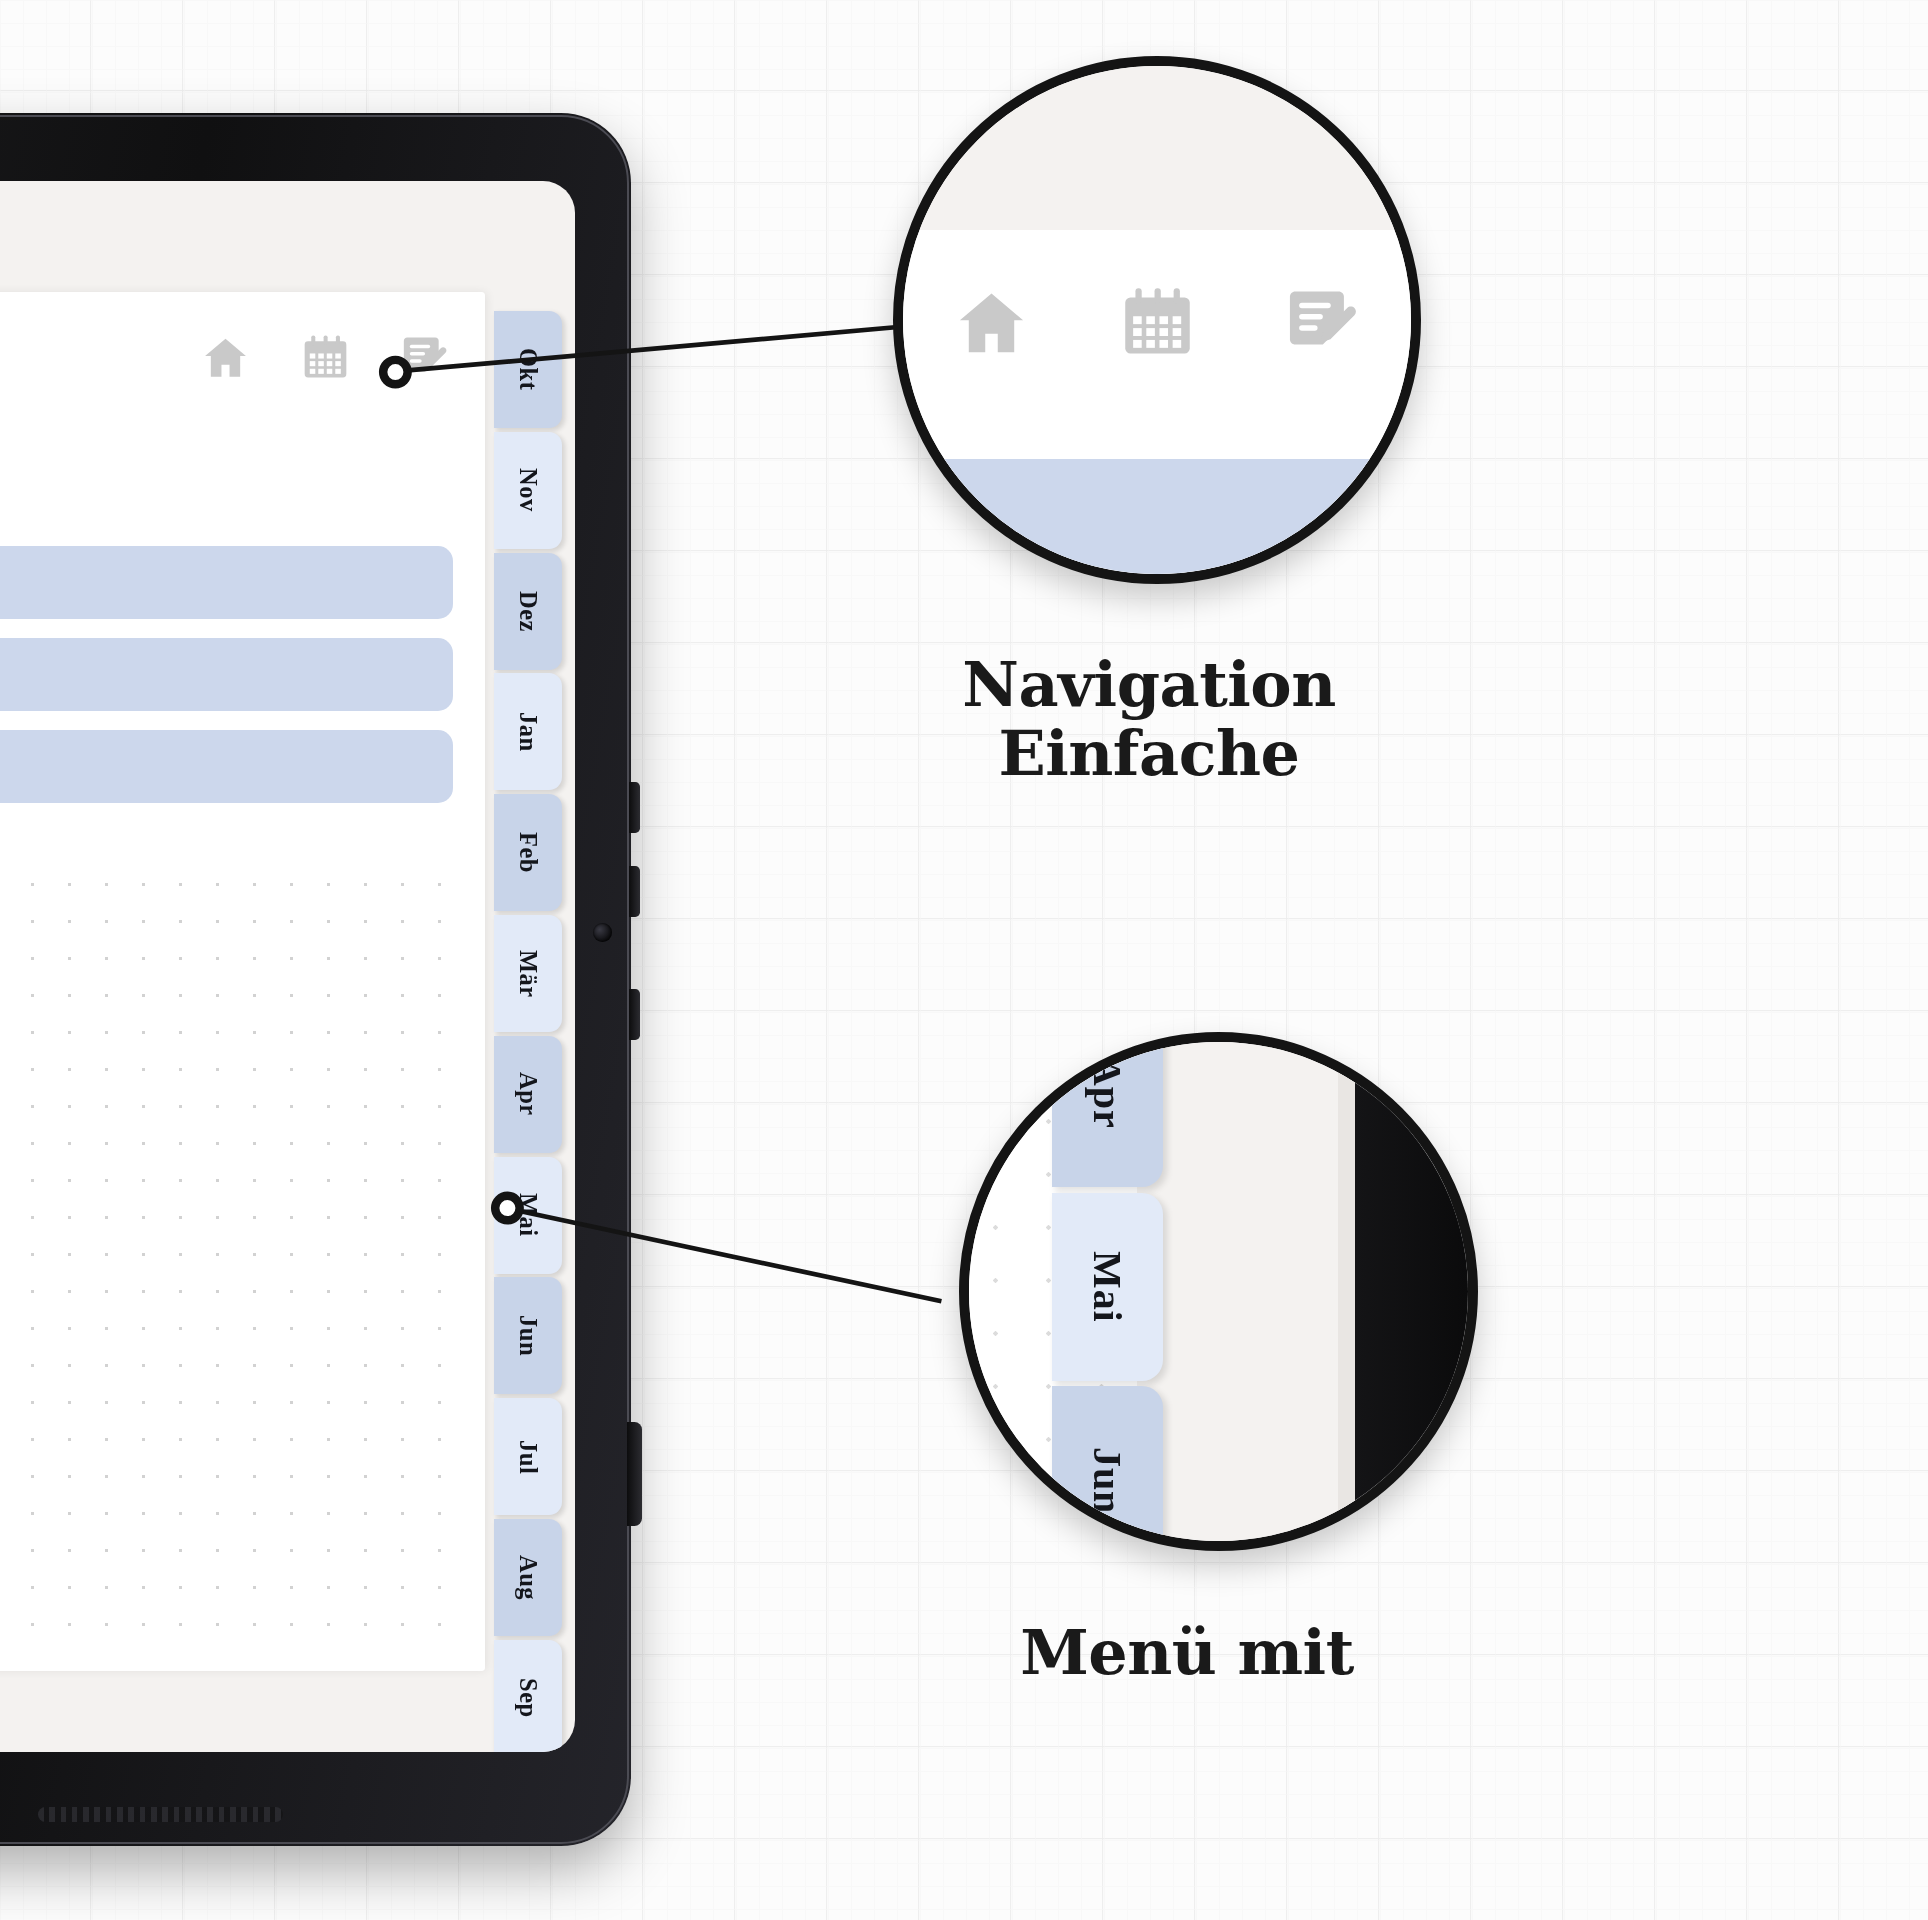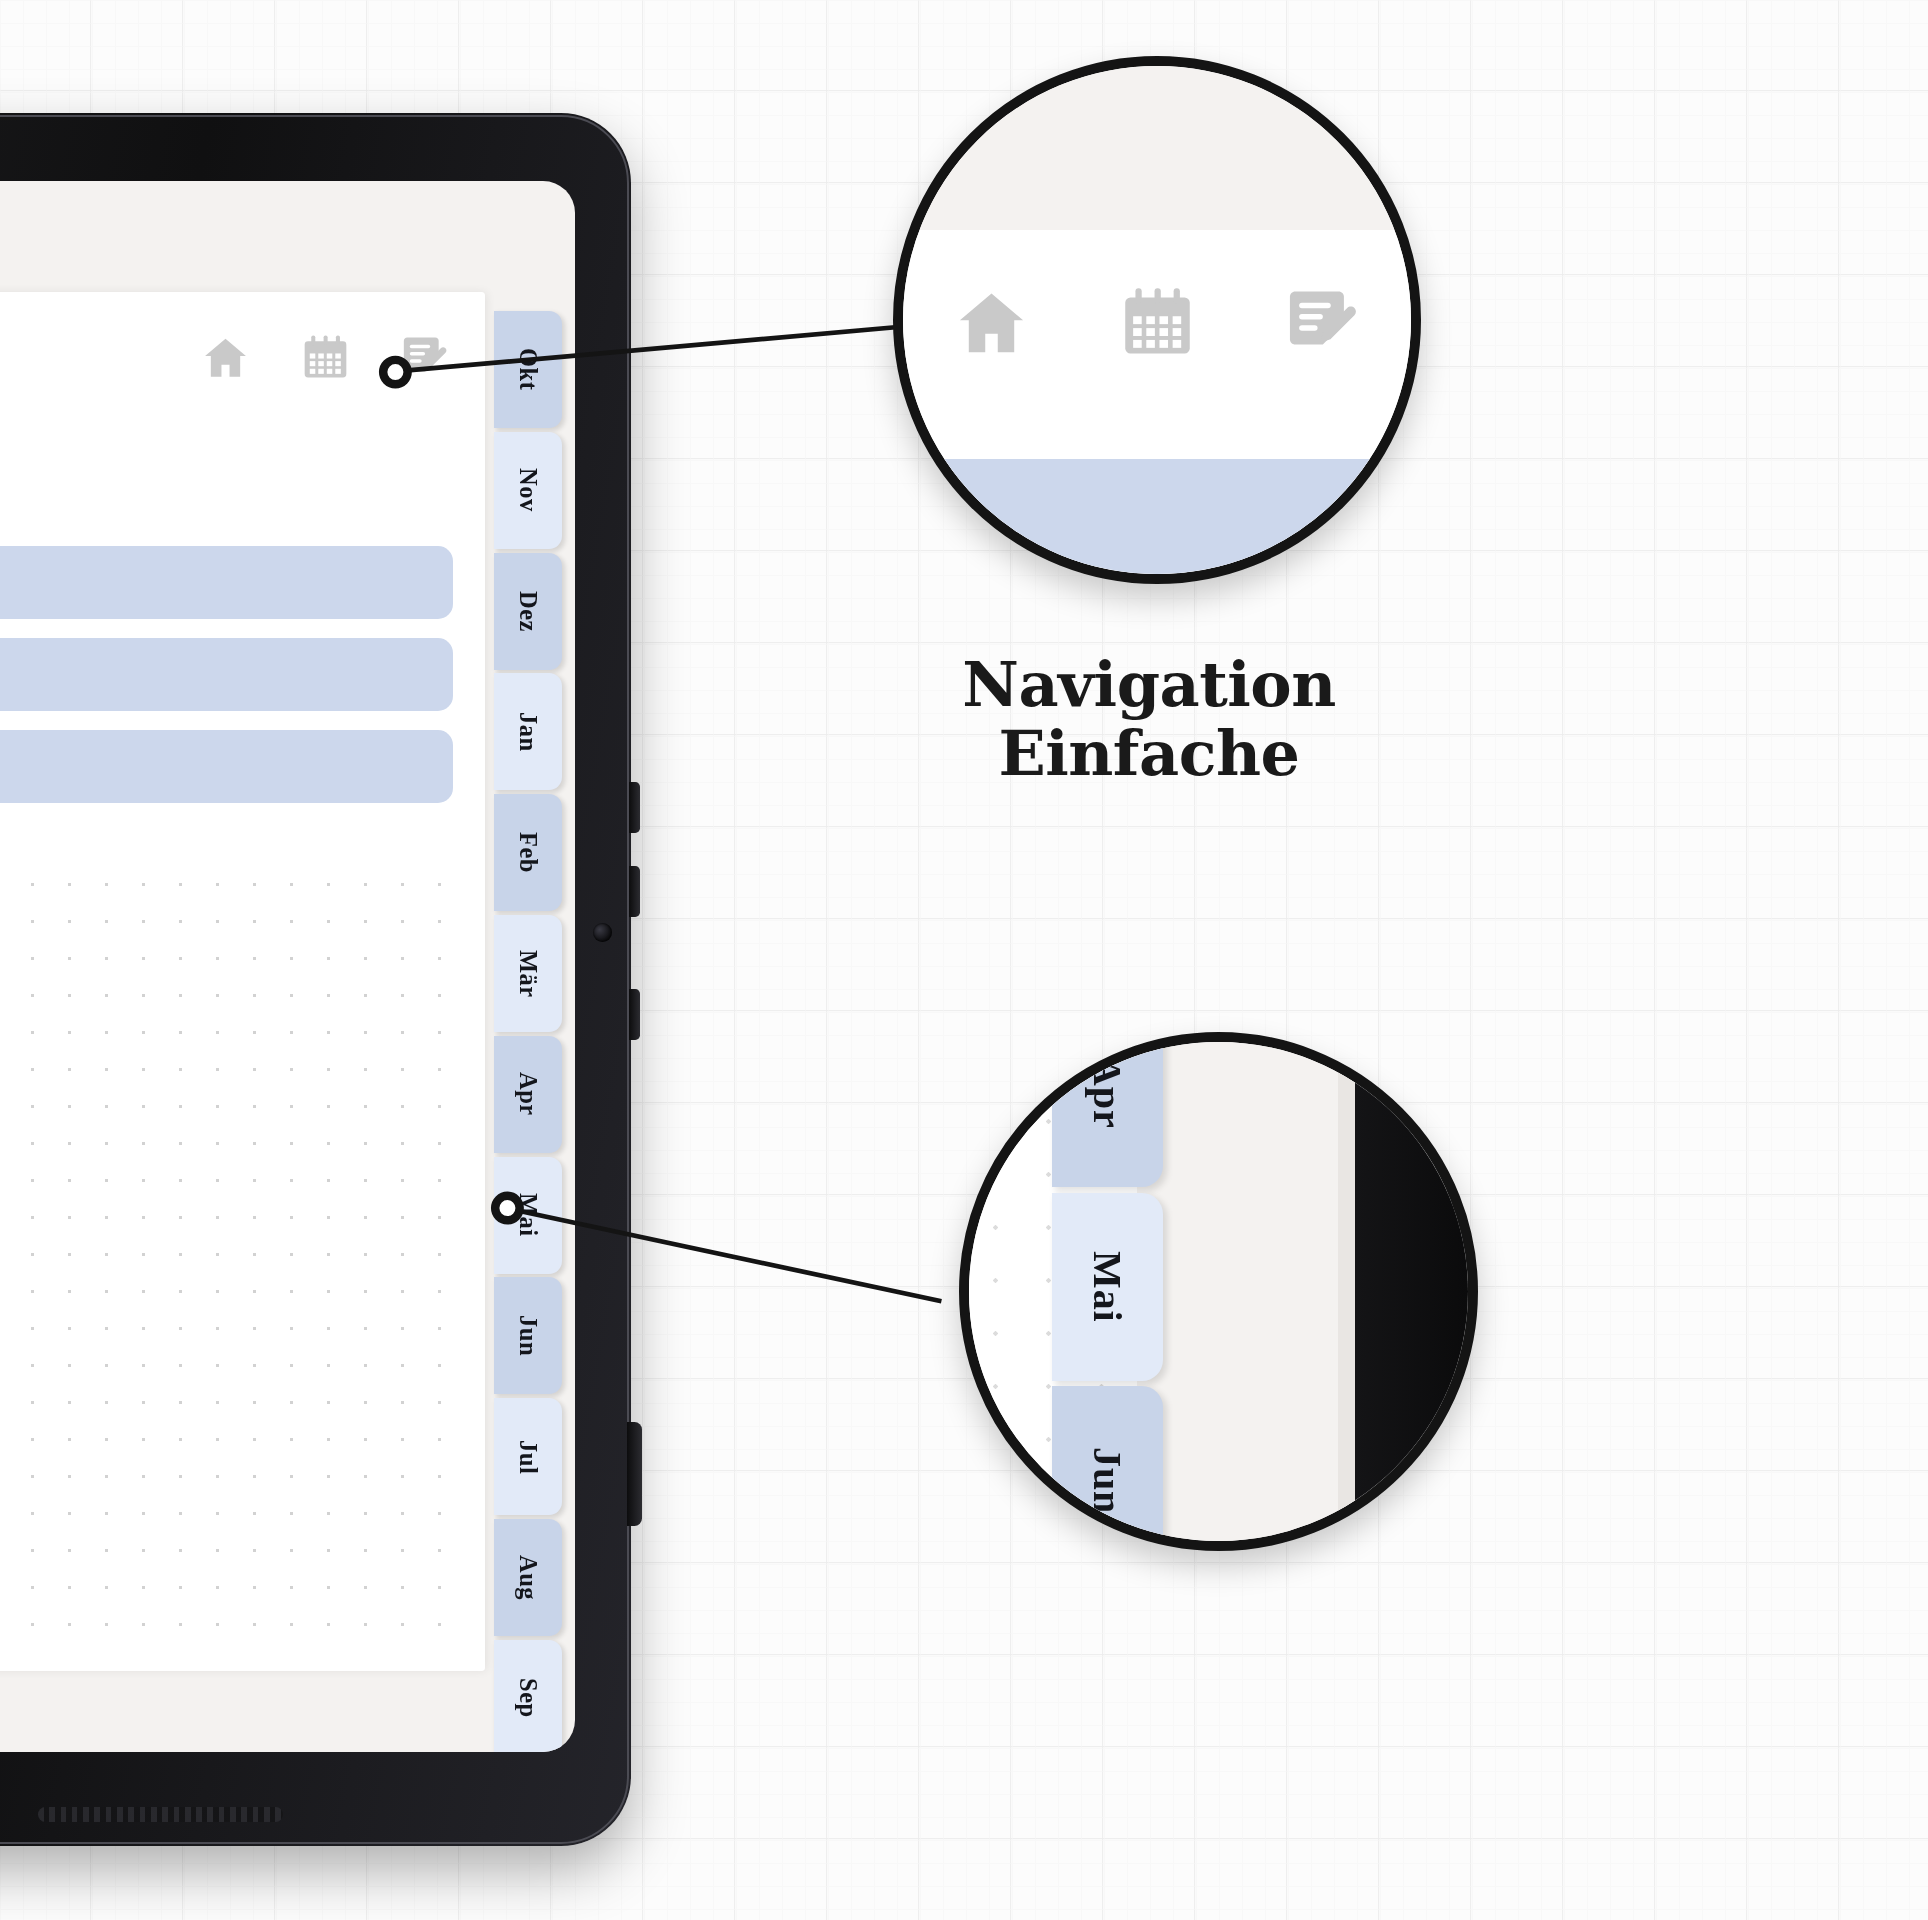--- a/index.html
+++ b/index.html
@@ -420,14 +420,15 @@
     <div class="mag-tab tab-light">
         <span>Mai</span>
       </div>
     <div class="mag-tab tab-dark">
         <span>Jun</span>
       </div>
   </div>
 </div>
 
 <div class="caption" id="caption2">
+  <div>Menü mit</div>
 </div>
 
 
 </body></html>

